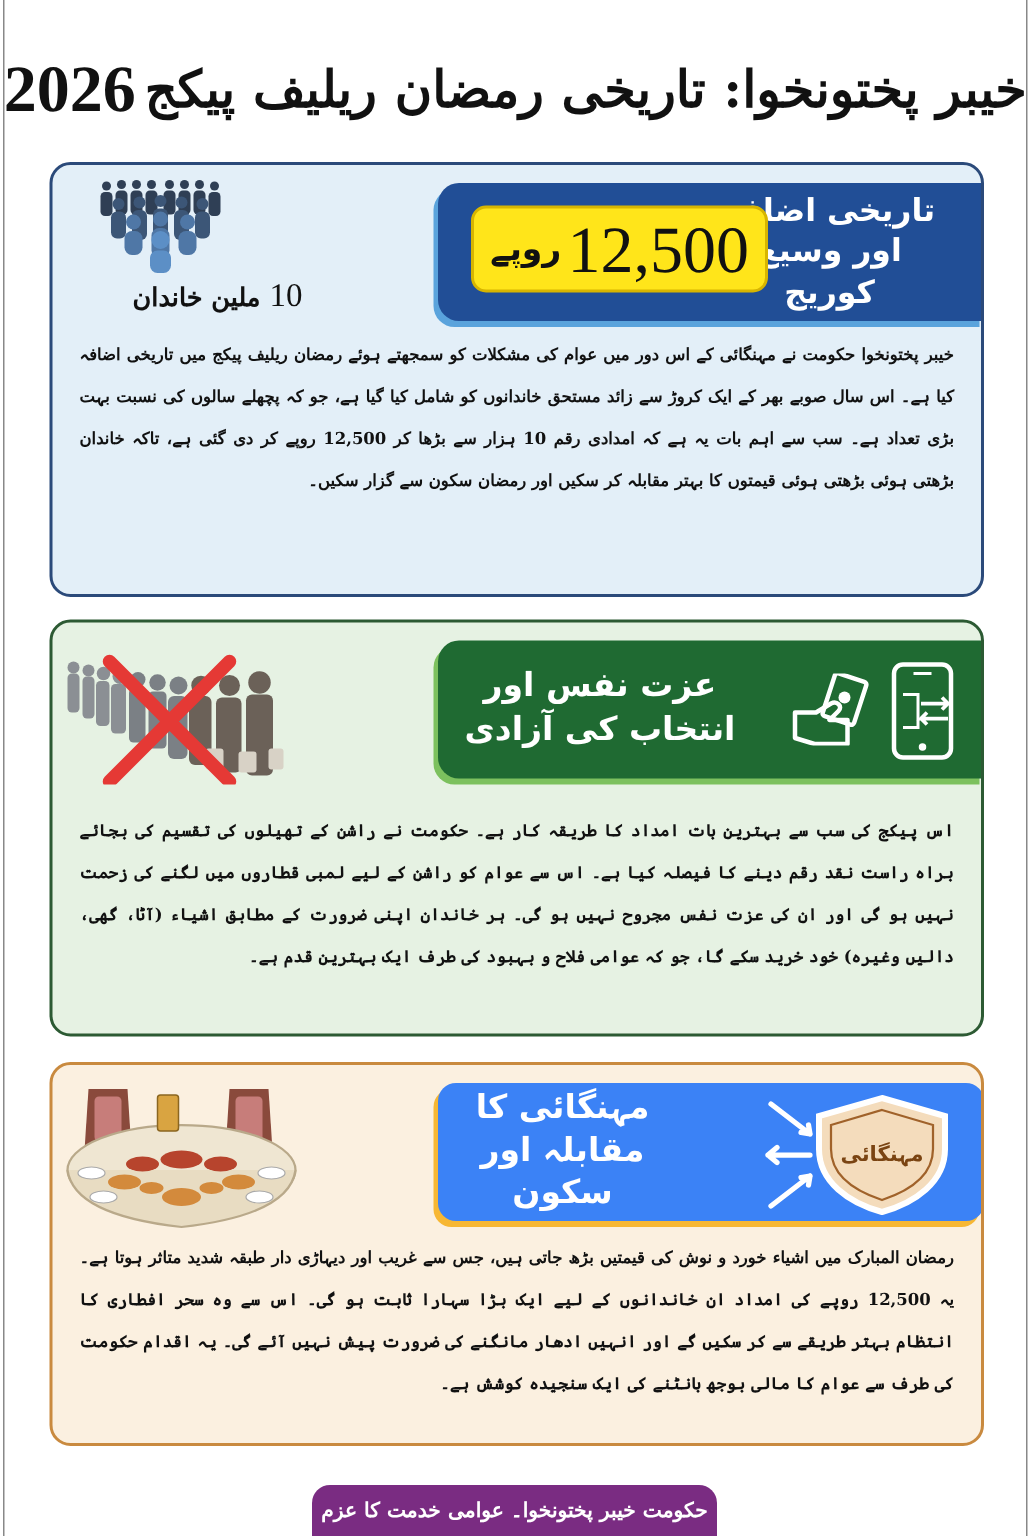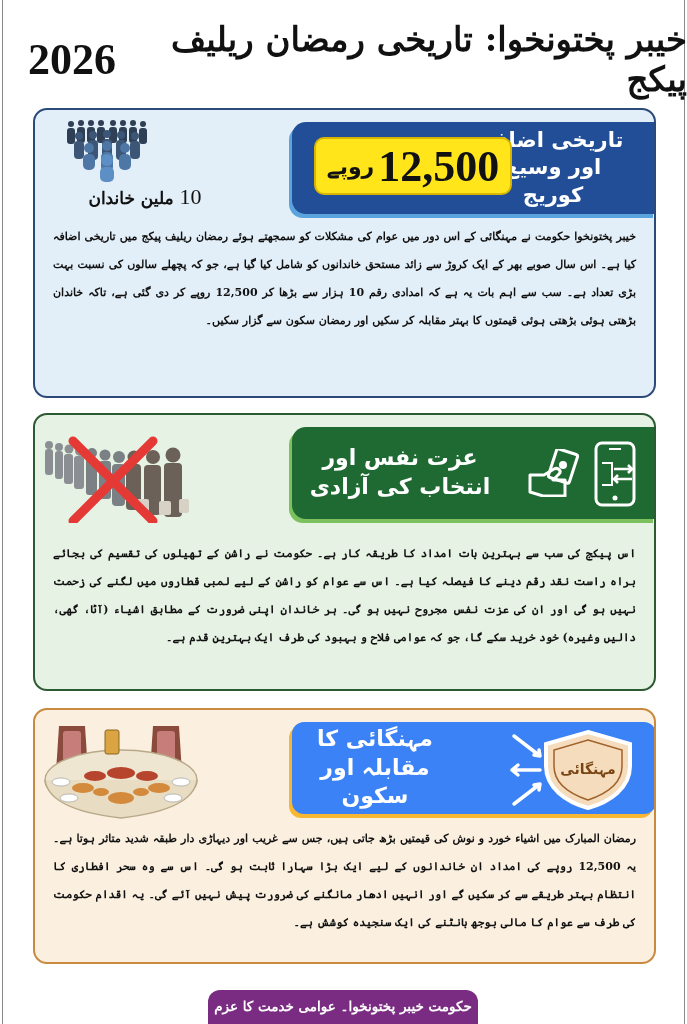--- a/index.html
+++ b/index.html
@@ -6,40 +6,40 @@
   html, body { width: 687px; height: 1024px; background: #ffffff; overflow: hidden; }
   body { font-family: "DejaVu Sans", sans-serif; position: relative; }
   .page-frame { position: absolute; left: 2px; top: 0; width: 683px; height: 1024px; border-left: 1px solid #888; border-right: 1px solid #888; }
 
   .title {
     position: absolute; left: 0; top: 28px; width: 687px; height: 62px;
     display: flex; align-items: center; justify-content: center;
     direction: rtl; font-family: "DejaVu Serif", serif; font-weight: bold;
     font-size: 34px; color: #111; letter-spacing: 0;
   }
-  .title .year { font-family: "Liberation Serif", serif; font-size: 44px; margin-right: 6px; direction: ltr; padding-left: 28px; }
+  .title .year { font-family: "Liberation Serif", serif; font-size: 44px; margin-right: 6px; direction: ltr; }
 
   .card { position: absolute; left: 33px; width: 623px; border-radius: 14px; border: 2px solid; overflow: hidden; }
   .card.blue { top: 108px; height: 290px; background: #e3eff8; border-color: #2b4a7a; }
   .card.green { top: 413px; height: 278px; background: #e6f2e3; border-color: #2c5a33; }
   .card.orange { top: 708px; height: 256px; background: #fbf0e0; border-color: #c98a3f; }
 
   .banner { position: absolute; right: -2px; top: 12px; width: 364px; height: 92px; border-radius: 14px 0 0 14px; display: flex; align-items: center; direction: rtl; padding-right: 28px; }
   .blue .banner { background: #214e96; box-shadow: -3px 4px 0 #5aa3dc; }
   .green .banner { background: #1f6a32; box-shadow: -3px 4px 0 #7cc15e; }
   .orange .banner { background: #3b82f6; box-shadow: -3px 4px 0 #f7b733; border-radius: 12px; }
 
   .banner-heading { color: #fff; font-size: 22px; line-height: 1.3; font-weight: bold; text-align: center; }
   .blue .banner-heading { width: 150px; font-size: 21px; }
   .amount-badge {
     position: absolute; left: 22px; top: 15px; width: 198px; height: 58px;
     background: #ffe51a; border-radius: 10px; border: 2px solid #d7b500;
     display: flex; align-items: center; justify-content: center; direction: rtl; gap: 4px;
   }
-  .amount-badge .num { font-family: "Liberation Serif", serif; font-size: 44px; color: #111; direction: ltr; font-weight: bold; }
+  .amount-badge .num { font-family: "Liberation Serif", serif; font-size: 44px; color: #111; direction: ltr; }
   .amount-badge .cur { font-size: 22px; font-weight: bold; color: #111; }
 
   .body-text {
     position: absolute; left: 18px; right: 18px; direction: rtl; text-align: justify;
     font-family: "DejaVu Serif", serif; font-size: 11px; line-height: 28px; color: #111; font-weight: bold;
   }
   .blue .body-text { top: 113px; }
   .green .body-text { top: 125px; }
   .orange .body-text { top: 115px; }
 

